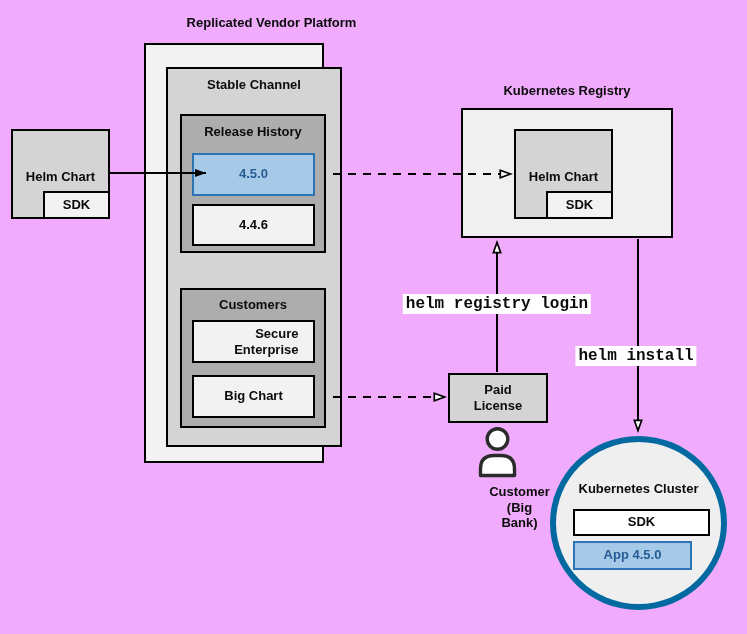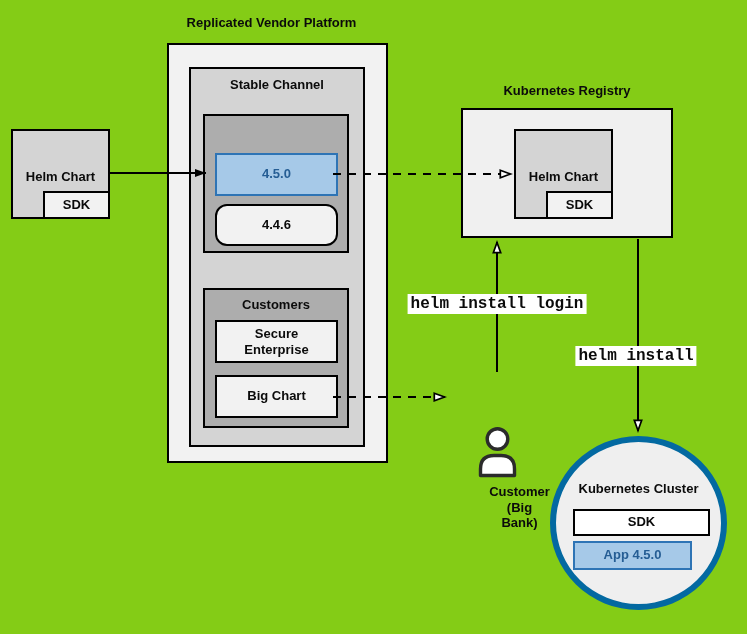--- a/index.html
+++ b/index.html
@@ -1,21 +1,21 @@
 <!DOCTYPE html>
 <html><head>
 <meta charset="utf-8">
 <style>
   * { margin: 0; padding: 0; box-sizing: border-box; }
   html, body { background: #ffffff; }
   .canvas {
     position: relative;
     width: 747px;
     height: 634px;
-    background: #84cc16;
+    background: #f0abfc;
     font-family: "Liberation Sans", sans-serif;
     color: #0b0b0b;
     overflow: hidden;
   }
   .box { position: absolute; border: 2px solid #000; }
   .lbl { font-weight: bold; font-size: 13px; line-height: 1.15; text-align: center; }
   .ext-title { position: absolute; font-weight: bold; font-size: 13px; text-align: center; }
   .pad-lbl { position: absolute; left: 0; right: 0; text-align: center; font-weight: bold; font-size: 13px; }
   .vbox { display: flex; align-items: center; justify-content: center; }
   .fill-outer   { background: #f2f2f2; }
@@ -55,37 +55,38 @@
   .actor-icon { position: absolute; z-index: 2; }
   .wrap-lbl { display: inline-block; font-weight: bold; font-size: 13px; line-height: 1.2; text-align: center; }
 </style>
 </head>
 <body>
 
 <div class="canvas">
 
   <div class="ext-title" style="left:161px; top:15px; width:221px;">Replicated Vendor Platform</div>
 
-  <div class="box fill-outer" style="left:167px; top:43px; width:221px; height:420px;">
+  <div class="box fill-outer" style="left:144px; top:43px; width:180px; height:420px;">
 
     <div class="box fill-mid" style="left:20px; top:22px; width:176px; height:380px;">
       <div class="pad-lbl" style="top:8px;">Stable Channel</div>
 
       <div class="box fill-dark" style="left:12px; top:45px; width:146px; height:139px;">
+        <div class="pad-lbl" style="top:8px;">Release History</div>
 
         <div class="box blue-box vbox lbl" style="left:10px; top:37px; width:123px; height:43px;">4.5.0</div>
 
-        <div class="box fill-light vbox lbl" style="left:10px; top:88px; width:123px; height:42px;border-radius:12px;">4.4.6</div>
+        <div class="box fill-light vbox lbl" style="left:10px; top:88px; width:123px; height:42px;">4.4.6</div>
       </div>
 
       <div class="box fill-dark" style="left:12px; top:219px; width:146px; height:140px;">
         <div class="pad-lbl" style="top:7px;">Customers</div>
 
         <div class="box fill-light vbox" style="left:10px; top:30px; width:123px; height:43px;">
-          <span class="wrap-lbl" style="max-width:90px;">Secure Enterprise</span>
+          <span class="wrap-lbl" style="max-width:90px;text-align:right;">Secure Enterprise</span>
         </div>
 
         <div class="box fill-light vbox lbl" style="left:10px; top:85px; width:123px; height:43px;">Big Chart</div>
       </div>
     </div>
   </div>
 
   <div class="box fill-mid" style="left:11px; top:129px; width:99px; height:90px;">
     <div class="pad-lbl" style="top:38px;">Helm Chart</div>
     <div class="box fill-light vbox lbl" style="left:30px; top:60px; width:67px; height:28px;">SDK</div>
@@ -93,36 +94,39 @@
 
   <div class="ext-title" style="left:461px; top:83px; width:212px;">Kubernetes Registry</div>
 
   <div class="box fill-reg" style="left:461px; top:108px; width:212px; height:130px;">
     <div class="box fill-mid" style="left:51px; top:19px; width:99px; height:90px;">
       <div class="pad-lbl" style="top:38px;">Helm Chart</div>
       <div class="box fill-light vbox lbl" style="left:30px; top:60px; width:67px; height:28px;">SDK</div>
     </div>
   </div>
 
+  <div class="box fill-mid vbox" style="left:448px; top:373px; width:100px; height:50px;">
+    <span class="wrap-lbl" style="max-width:58px;">Paid License</span>
+  </div>
 
   <svg class="actor-icon" style="left:475px; top:426px;" width="46" height="52" viewBox="0 0 46 52">
     <circle cx="22.5" cy="13" r="10.3" fill="#ffffff" stroke="#2b2b2b" stroke-width="3.4"></circle>
     <path d="M5.5 49.5 L5.5 43 Q5.5 29.5 19 29.5 L26 29.5 Q39.5 29.5 39.5 43 L39.5 49.5 Z" fill="#ffffff" stroke="#2b2b2b" stroke-width="3.4" stroke-linejoin="round"></path>
   </svg>
   <div class="vbox" style="position:absolute; left:452px; top:484px; width:92px;">
     <span class="wrap-lbl" style="max-width:78px;margin-left:43px;">Customer (Big Bank)</span>
   </div>
 
   <div class="circle" style="left:550px; top:436px; width:177px; height:174px;">
     <div class="pad-lbl" style="top:39px;">Kubernetes Cluster</div>
     <div class="box vbox lbl" style="left:17px; top:67px; width:137px; height:27px; background:#ffffff;">SDK</div>
     <div class="box blue-box vbox lbl" style="left:17px; top:99px; width:119px; height:29px;">App 4.5.0</div>
   </div>
 
-  <div class="cmd" style="left:497px; top:294px;">helm install login</div>
+  <div class="cmd" style="left:497px; top:294px;">helm registry login</div>
   <div class="cmd" style="left:636px; top:346px;">helm install</div>
 
   <svg class="arrows" viewBox="0 0 747 634">
     <defs>
       <marker id="headSolid" markerUnits="userSpaceOnUse" markerWidth="14" markerHeight="12" refX="12" refY="5" orient="auto">
         <path d="M1,1 L12,5 L1,9 Z" fill="#000"></path>
       </marker>
       <marker id="headOpen" markerUnits="userSpaceOnUse" markerWidth="15" markerHeight="12" refX="12.5" refY="5.5" orient="auto">
         <path d="M1.8,1.8 L12,5.5 L1.8,9.2 Z" fill="#ffffff" stroke="#000" stroke-width="1.7"></path>
       </marker>

